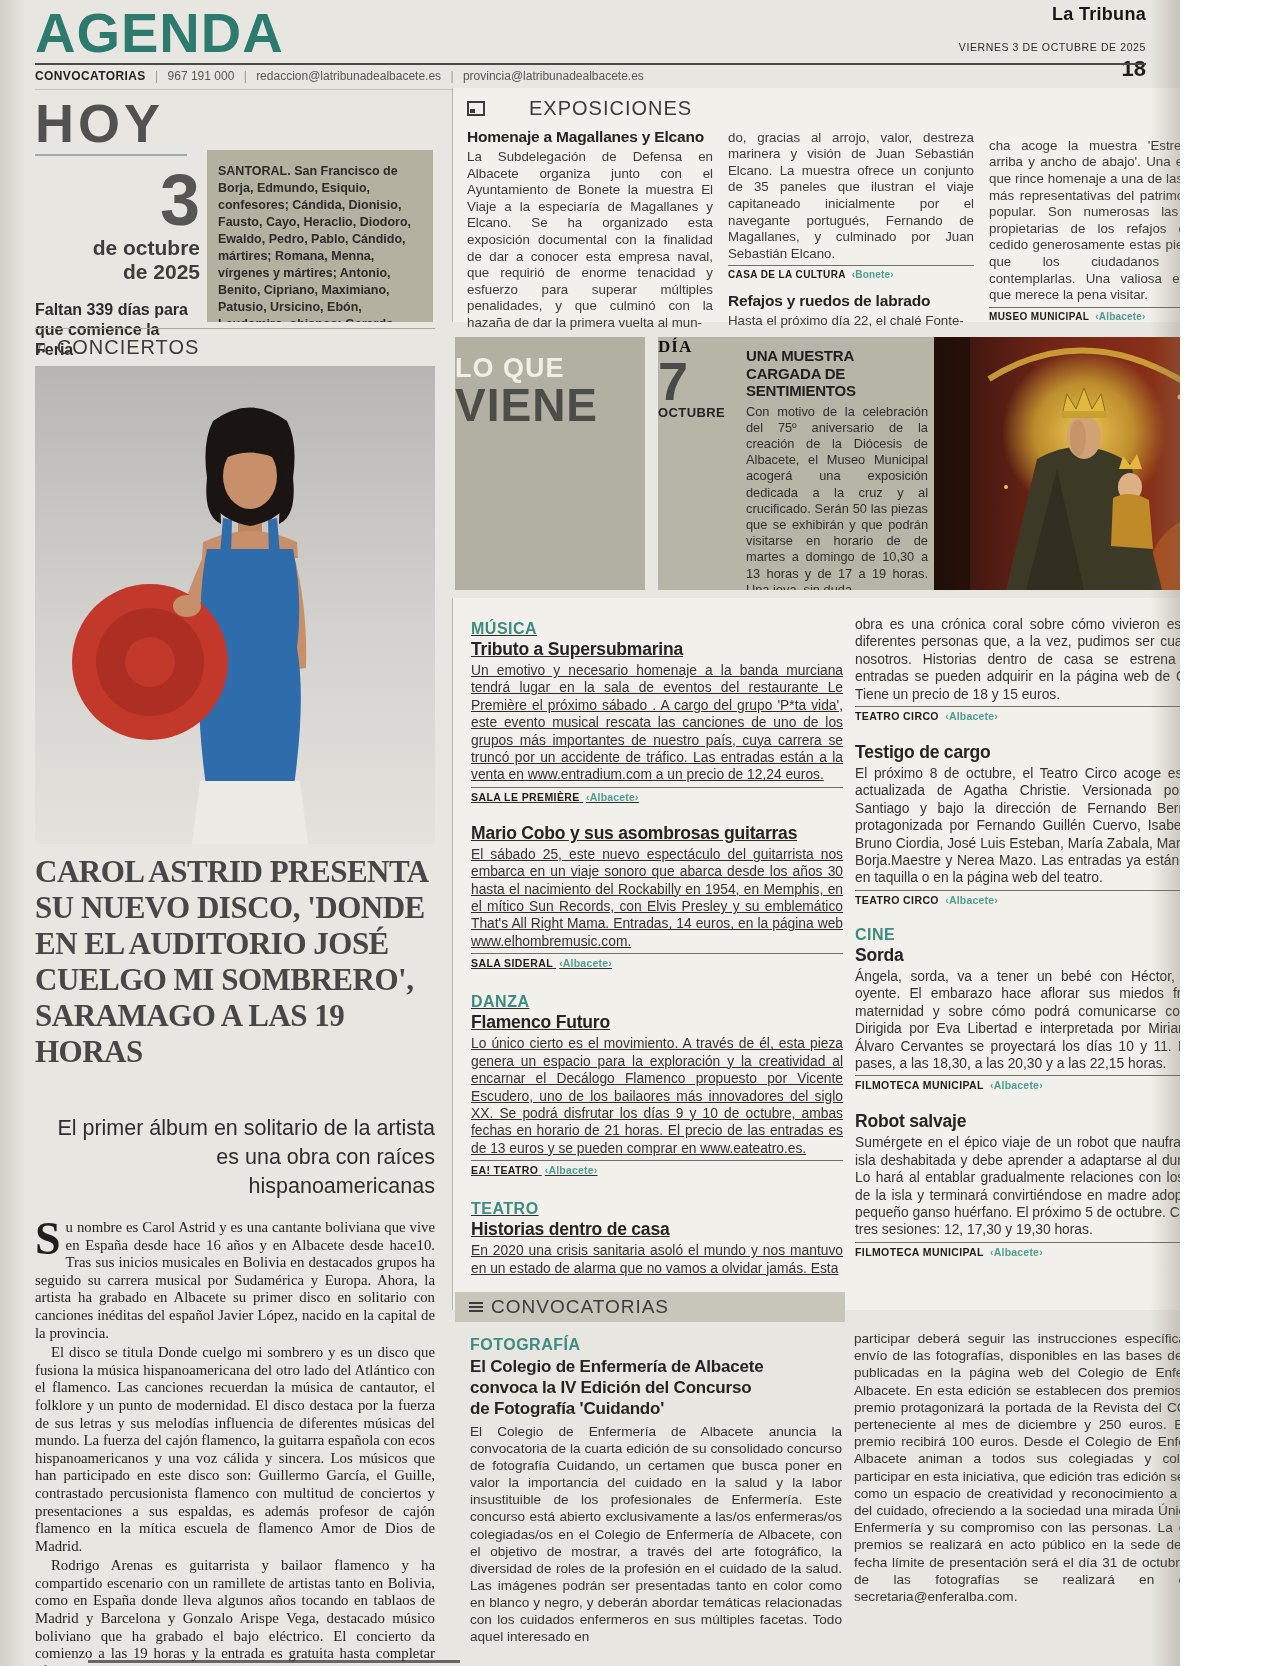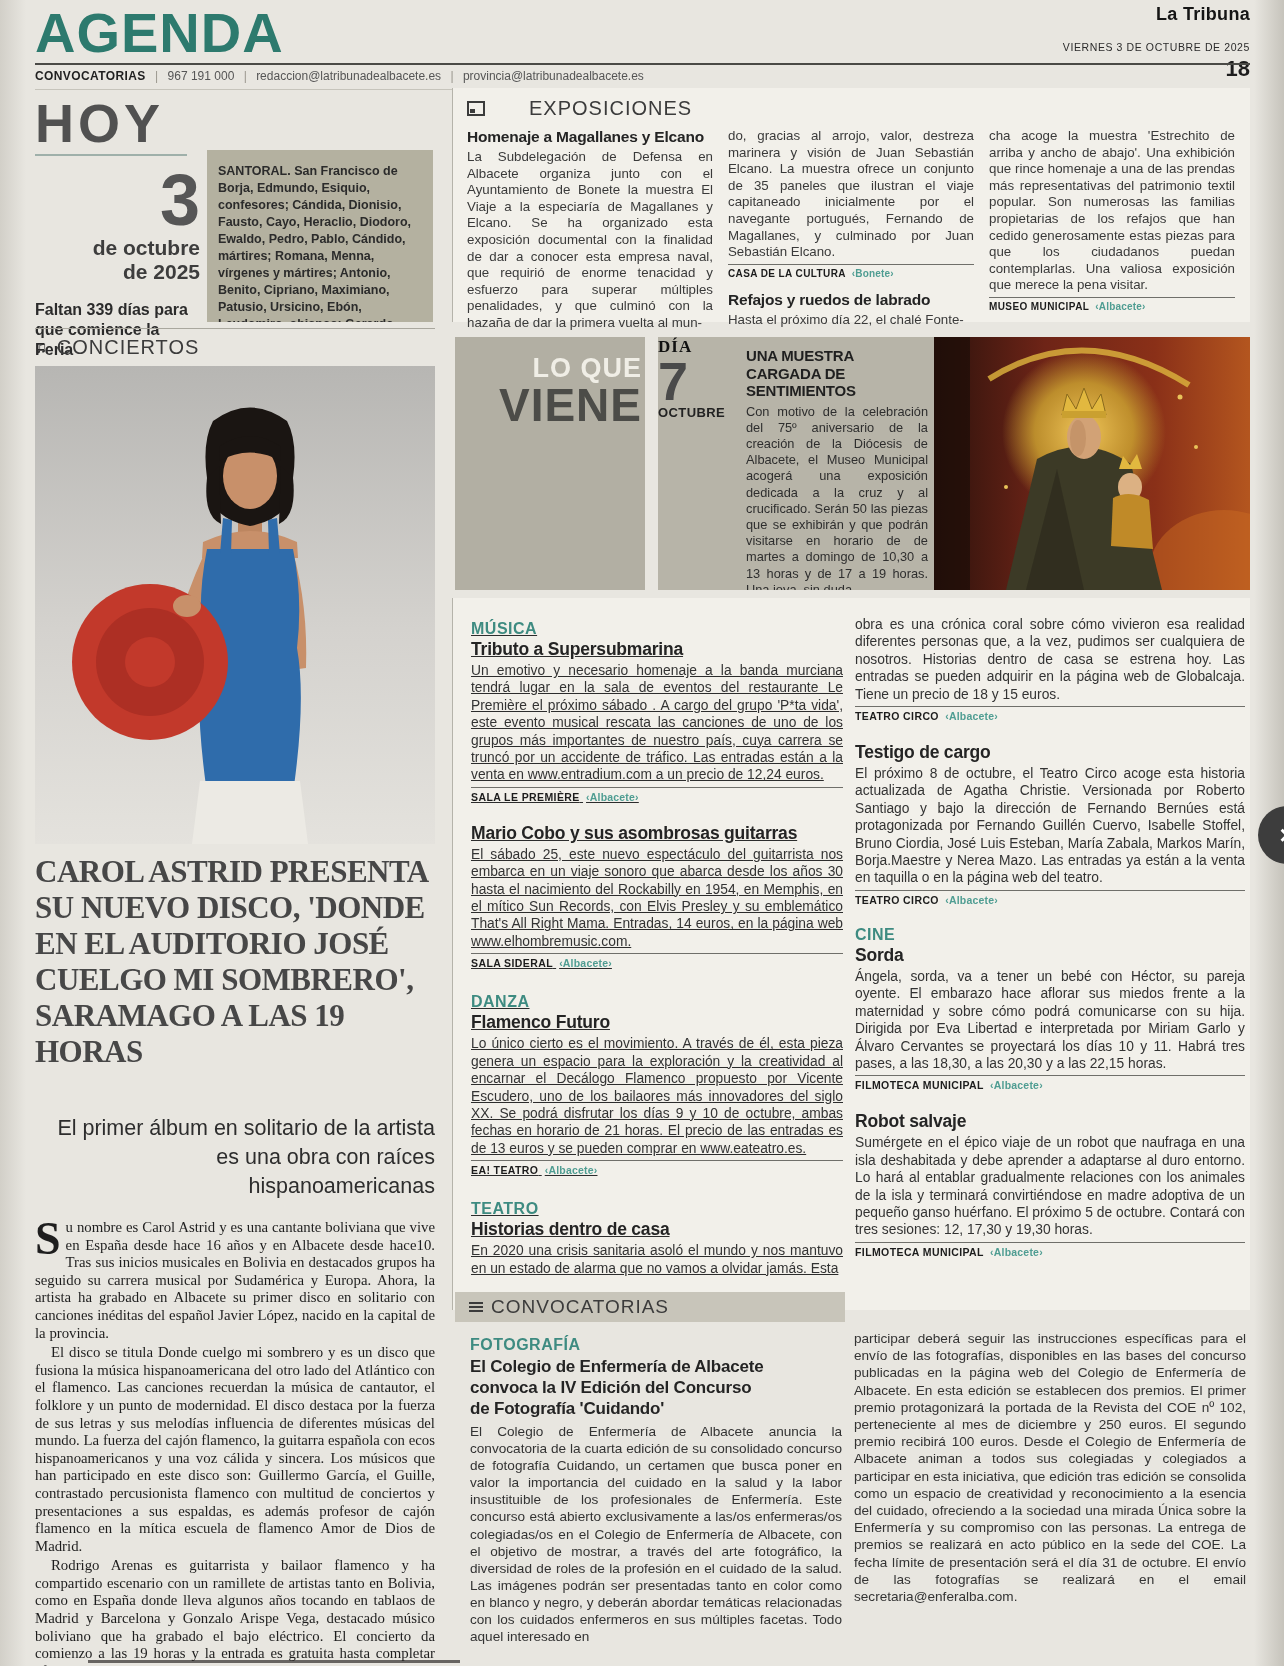--- a/index.html
+++ b/index.html
@@ -1,16 +1,16 @@
 <!DOCTYPE html>
 <html><head>
 <meta charset="utf-8">
 <style>
   html,body{margin:0;padding:0;}
-  .page{position:relative;width:1284px;height:1666px;background:#e8e6e0;overflow:hidden;
+  .page{position:relative;width:1180px;height:1666px;background:#e8e6e0;overflow:hidden;
         font-family:"Liberation Sans",sans-serif;color:#2c2c2c;}
   .page::before{content:"";position:absolute;right:0;top:0;width:30px;height:100%;
         background:linear-gradient(to right,rgba(110,105,92,0),rgba(110,105,92,.28));z-index:50;pointer-events:none;}
   .page::after{content:"";position:absolute;left:0;top:0;width:26px;height:100%;
         background:linear-gradient(to left,rgba(110,105,92,0),rgba(110,105,92,.18));z-index:50;pointer-events:none;}
 
   
   .agenda-title{position:absolute;left:35px;top:0px;font-size:56px;font-weight:800;color:#2d7a6e;letter-spacing:1px;}
   .masthead{position:absolute;right:34px;top:4px;text-align:right;}
   .masthead .paper{font-size:18px;font-weight:800;color:#151515;letter-spacing:.3px;}
@@ -43,21 +43,21 @@
         letter-spacing:.4px;color:#1c1c1c;}
   .venue .place{color:#4f9d92;font-weight:700;margin-left:3px;letter-spacing:.2px;}
   .cat{font-size:16px;font-weight:800;color:#3e8b81;letter-spacing:.5px;}
   .ltitle{font-size:17.5px;font-weight:800;color:#242424;letter-spacing:-.2px;margin-top:1px;}
   .lbody{font-size:13.8px;line-height:17.4px;color:#333;text-align:justify;margin-top:2px;}
 
   
   .expo{position:absolute;left:452px;top:88px;width:798px;height:234px;background:#f2f0ea;
         border-left:1px solid #b5b3aa;box-sizing:border-box;}
   .expo .sec-head{padding:9px 14px 6px 14px;gap:44px;}
-  .expo-cols{display:flex;gap:15px;padding:2px 14px 0 14px;}
+  .expo-cols{display:flex;gap:15px;padding:2px 14px 0 14px;align-items:center;}
   .expo-col{width:246px;}
   .expo h3{margin:0 0 3px 0;font-size:15.5px;font-weight:800;color:#242424;letter-spacing:-.2px;}
   .expo .ebody{font-size:13.3px;line-height:16.6px;color:#3a3a3a;text-align:justify;}
   .expo .venue{font-size:10px;}
   .expo h3.second{margin-top:12px;}
 
   
   .conciertos{position:absolute;left:35px;top:328px;width:400px;}
   .conc-rule{height:1px;background:#a9a79e;margin-bottom:7px;}
   .photo{display:block;margin-top:7px;}
@@ -67,21 +67,21 @@
   .subhead{margin-top:44px;font-size:21.5px;line-height:29px;color:#2d2d2d;}
   .subhead span{display:block;text-align:right;}
   .article{margin-top:18px;font-family:"Liberation Serif",serif;font-size:14.8px;line-height:17.6px;
         color:#1e1e1e;text-align:justify;}
   .article p{margin:0 0 0 0;}
   .article p.ind{text-indent:16px;margin-top:2px;}
   .dropcap{float:left;font-size:46px;line-height:37px;padding:1px 5px 0 0;font-weight:700;color:#1e1e1e;}
 
   
   .lqv-left{position:absolute;left:455px;top:337px;width:190px;height:253px;background:#b2afa3;
-        box-sizing:border-box;padding:16px 3px 0 0;text-align:right;}
+        box-sizing:border-box;padding:16px 16px 0 0;text-align:left;}
   .lqv-left .k1{font-size:27px;font-weight:800;color:#f0eee6;letter-spacing:1px;}
   .lqv-left .k2{font-size:46px;font-weight:800;color:#4c4c48;letter-spacing:1px;margin-top:-6px;}
   .lqv-right{position:absolute;left:658px;top:337px;width:592px;height:253px;background:#b7b4a8;
         display:flex;box-sizing:border-box;overflow:hidden;}
   .dia{width:86px;text-align:left;flex:none;}
   .dia .dlabel{font-family:"Liberation Serif",serif;font-size:17px;font-weight:800;color:#111;letter-spacing:1px;}
   .dia .dnum{font-size:54px;font-weight:800;color:#4a4a4a;line-height:48px;}
   .dia .dmonth{font-size:13px;font-weight:700;color:#222;letter-spacing:.4px;}
   .lqv-text{width:190px;flex:none;padding:10px 6px 0 2px;box-sizing:border-box;}
   .lqv-text .t{font-size:15px;line-height:17.5px;font-weight:800;color:#1f1f1f;letter-spacing:-.2px;}

